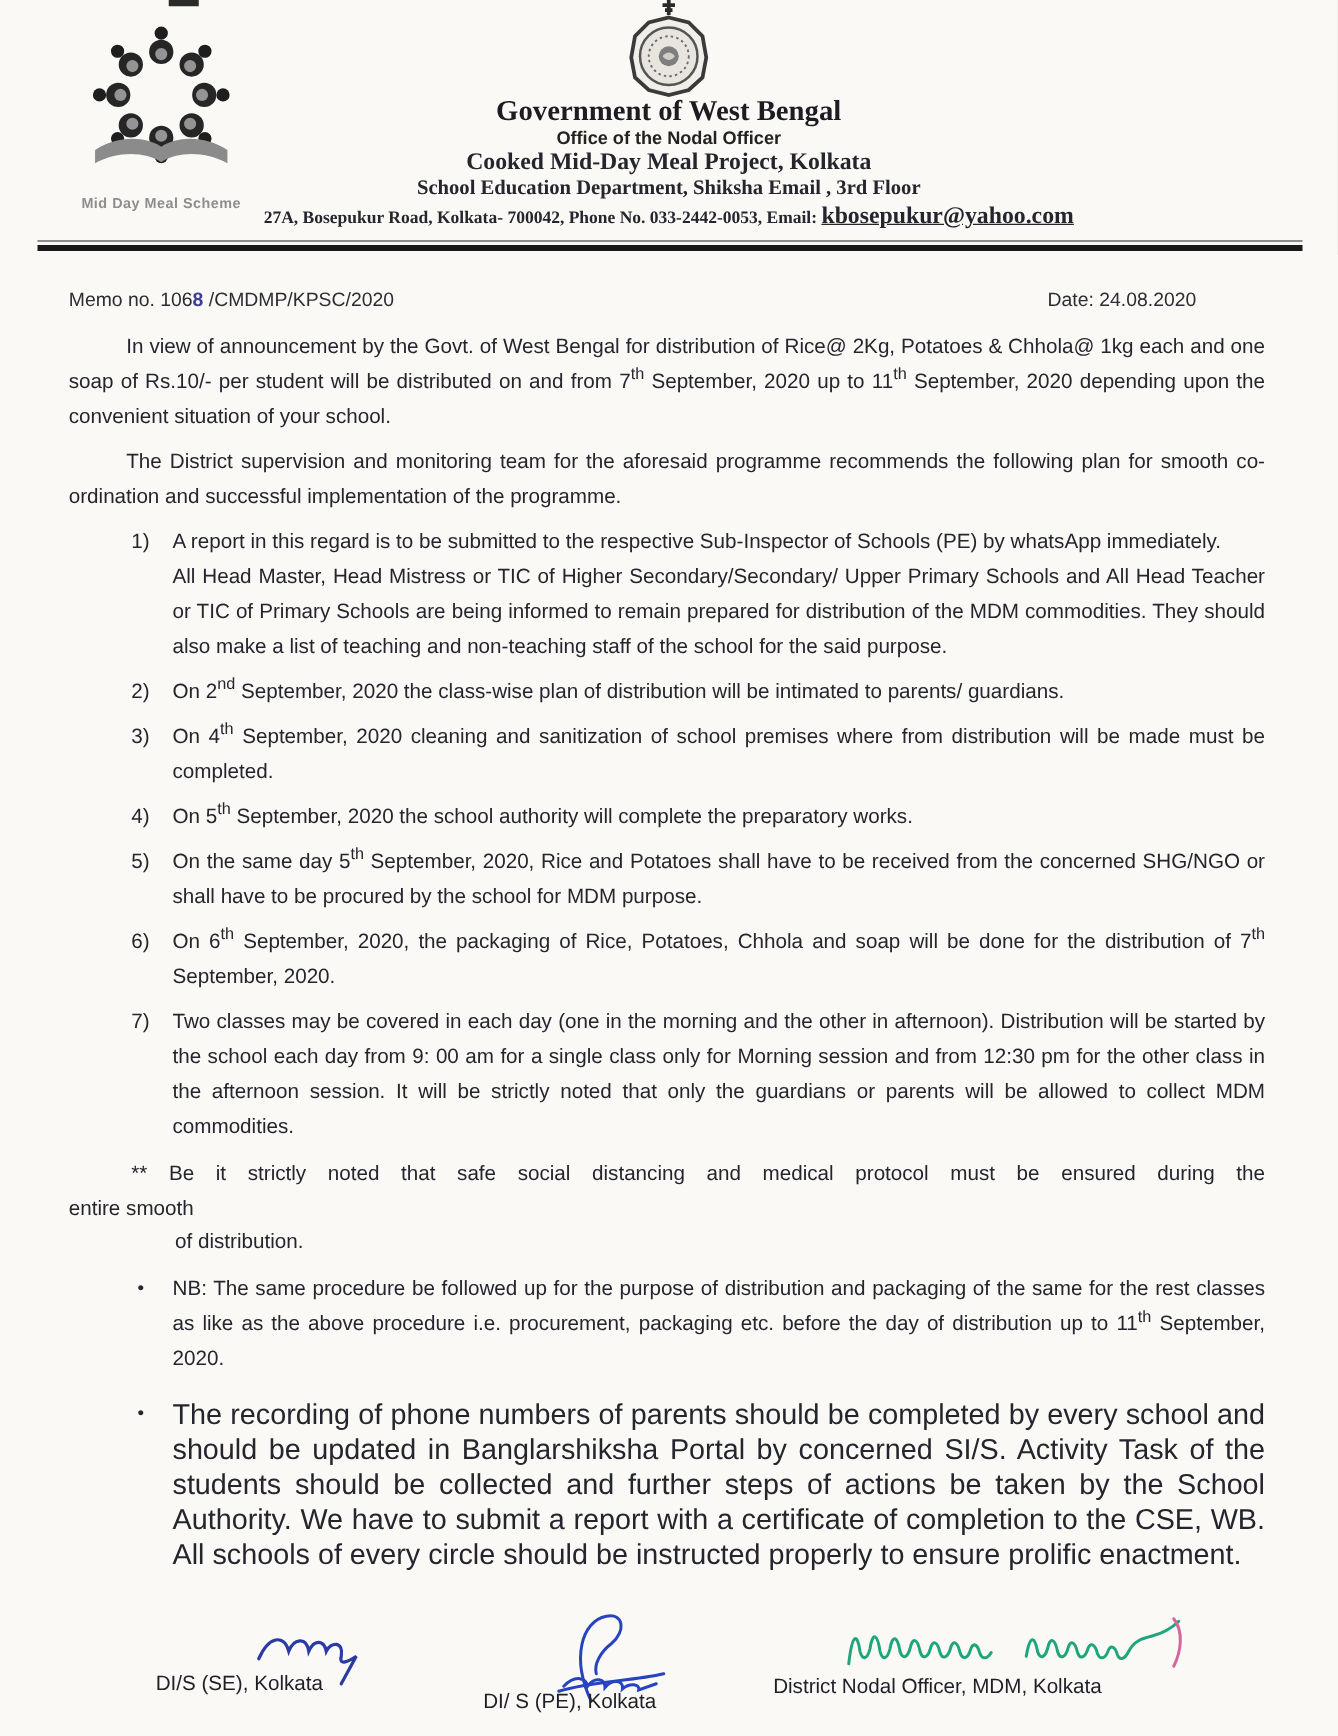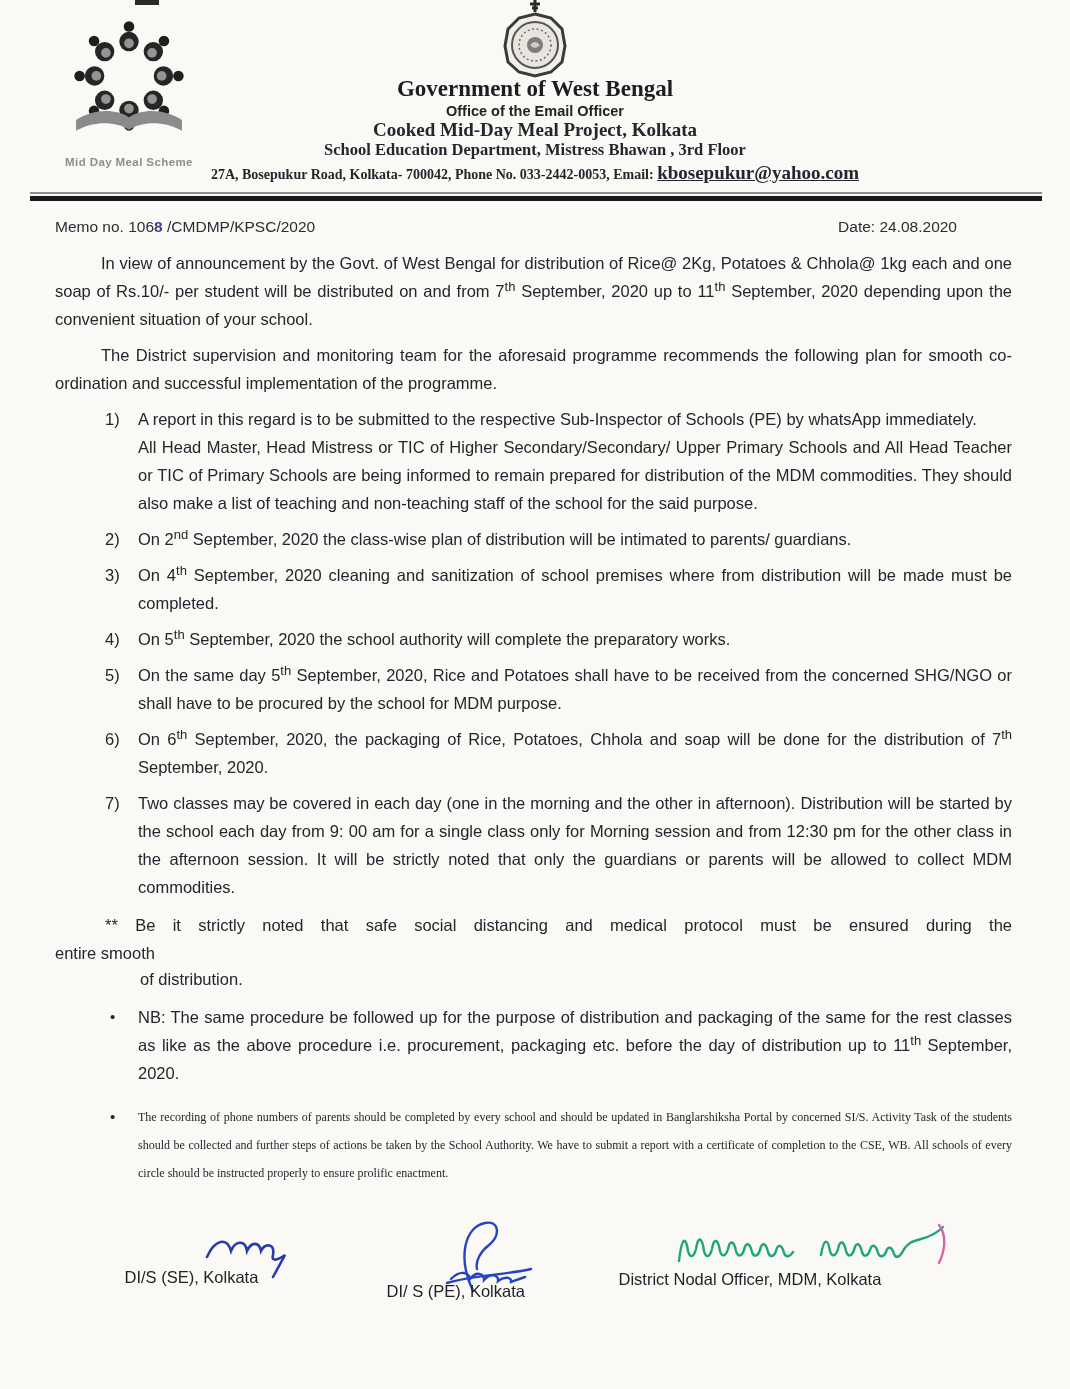--- a/index.html
+++ b/index.html
@@ -22,40 +22,40 @@
   .office{ font-weight:bold; font-size:14.5px; line-height:18px; color:#222; }
   .project{ font-family:"Liberation Serif", serif; font-weight:bold; font-size:19px; line-height:19px; }
   .dept  { font-family:"Liberation Serif", serif; font-weight:bold; font-size:16.5px; line-height:22px; }
   .addr  { font-family:"Liberation Serif", serif; font-weight:bold; font-size:14px; line-height:24px; }
   .email { font-size:19px; text-decoration:underline; }
   .divider { margin:4px 28px 0 30px; height:10px;
     background:linear-gradient(to bottom,#8d8d8d 0 2px,#faf9f6 2px 4px,#191919 4px 9px,#faf9f6 9px 10px); }
 
   
   .content { padding:0 58px 0 55px; font-size:16.5px; line-height:28px; }
-  .memo-row { display:flex; justify-content:space-between; margin-top:11px; font-size:15.5px; color:#2c2c34; }
+  .memo-row { display:flex; justify-content:space-between; margin-top:25px; font-size:15.5px; color:#2c2c34; }
   .memo-date { padding-right:55px; }
   .memo-digit { color:#3d3f94; font-weight:bold; }
   .para { text-align:justify; margin-top:8px; }
   .indent { text-indent:46px; }
   sup { font-size:13px; line-height:0; }
 
   .oitem { display:flex; margin-top:8px; }
   .omark { flex:none; width:33px; margin-left:50px; }
   .otext { flex:1; text-align:justify; }
   .otext p { margin:0; }
 
   .starred { margin-top:10px; }
   .star-l1 { padding-left:50px; text-align-last:justify; }
   .star-l3 { padding-left:85px; line-height:24px; }
 
   .bullet { display:flex; margin-top:12px; }
   .bmark { flex:none; width:28px; margin-left:55px; font-size:15px; }
   .btext { flex:1; text-align:justify; }
-  .btext.serif { font-family:Liberation Serif, serif; font-size:12px; }
+  .btext.serif { font-family:Liberation Sans, sans-serif; font-size:23px; }
 
   
   .sigs { display:flex; justify-content:center; margin-top:30px; }
   .sig-col { display:flex; flex-direction:column; }
   .sig-col .sigsvg { display:block; }
   .sig-label { font-size:16.5px; color:#1f1f28; white-space:nowrap; }
   .sig1 { width:250px; } .sig2 { width:250px; } .sig3 { width:330px; }
   .sig1 .sigsvg { margin-left:78px; margin-bottom:-16px; }
   .sig2 .sigsvg { margin-left:52px; margin-bottom:-18px; }
   .sig3 .sigsvg { margin-left:52px; margin-bottom:-12px; }
@@ -125,23 +125,23 @@
         <polygon points="46,14 62,18 73,29 76,46 73,62 62,72 46,76 30,72 19,62 16,46 19,29 30,18" fill="#f0efea" stroke="#3a3a3a" stroke-width="3"></polygon>
         <circle cx="46" cy="45" r="23" fill="#e7e5de" stroke="#555" stroke-width="2"></circle>
         <circle cx="46" cy="45" r="16" fill="none" stroke="#6a6a6a" stroke-width="1.5" stroke-dasharray="2 2.5"></circle>
         <circle cx="46" cy="45" r="8" fill="#7e7e7e"></circle>
         <path d="M41 45 q5 -6 10 0 q-5 6 -10 0" fill="#cfcdc6"></path>
       </svg>
     </div>
 
     <div class="head-text">
       <div class="org">Government of West Bengal</div>
-      <div class="office">Office of the Email Officer</div>
+      <div class="office">Office of the Nodal Officer</div>
       <div class="project">Cooked Mid-Day Meal Project, Kolkata</div>
-      <div class="dept">School Education Department, Mistress Bhawan , 3rd Floor</div>
+      <div class="dept">School Education Department, Shiksha Email , 3rd Floor</div>
       <div class="addr">
         <span>27A, Bosepukur Road, Kolkata- 700042, Phone No. 033-2442-0053, Email: </span><span class="email">kbosepukur@yahoo.com</span>
       </div>
     </div>
   </div>
 
   <div class="divider"></div>
 
   <div class="content">
 

